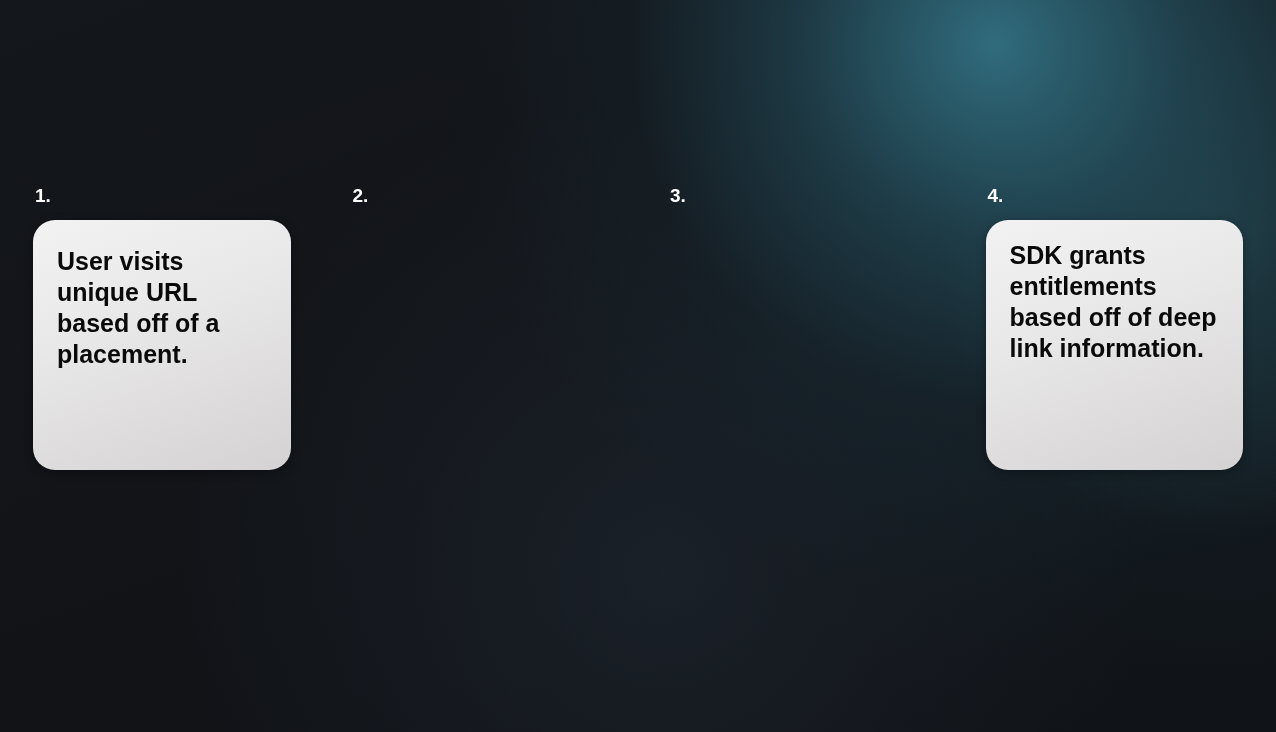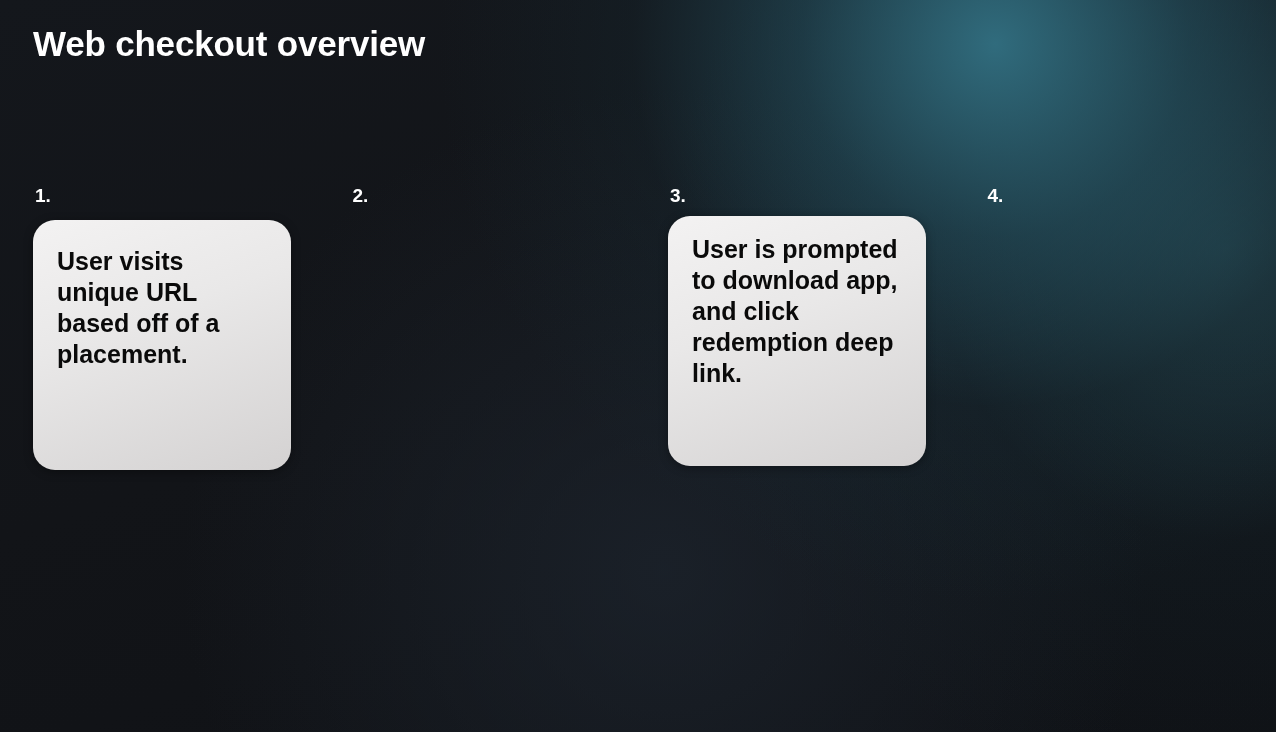--- a/index.html
+++ b/index.html
@@ -88,36 +88,35 @@
 
   .step.pos-2 .step-card { padding-top: 20px; }
   .step.pos-3 .step-card { margin-top: -4px; padding-top: 18px; }
   .step.pos-4 .step-card { padding-top: 20px; }
 </style>
 </head>
 <body>
 
 <div class="slide">
 
-  <div class="slide-title">Web checkout overview</div>
 
   <div class="steps">
 
     <div class="step pos-1">
       <div class="step-number">1.</div>
       <div class="step-card h1">User visits unique URL based off of a placement.</div>
     </div>
 
     <div class="step pos-2">
       <div class="step-number">2.</div>
     </div>
 
     <div class="step pos-3">
       <div class="step-number">3.</div>
-      <div class="step-card h3">User is prompted to download app, and click redemption deep link.</div>
     </div>
 
     <div class="step pos-4">
       <div class="step-number">4.</div>
+      <div class="step-card h4">SDK grants entitlements based off of deep link information.</div>
     </div>
 
   </div>
 </div>
 
 </body></html>

